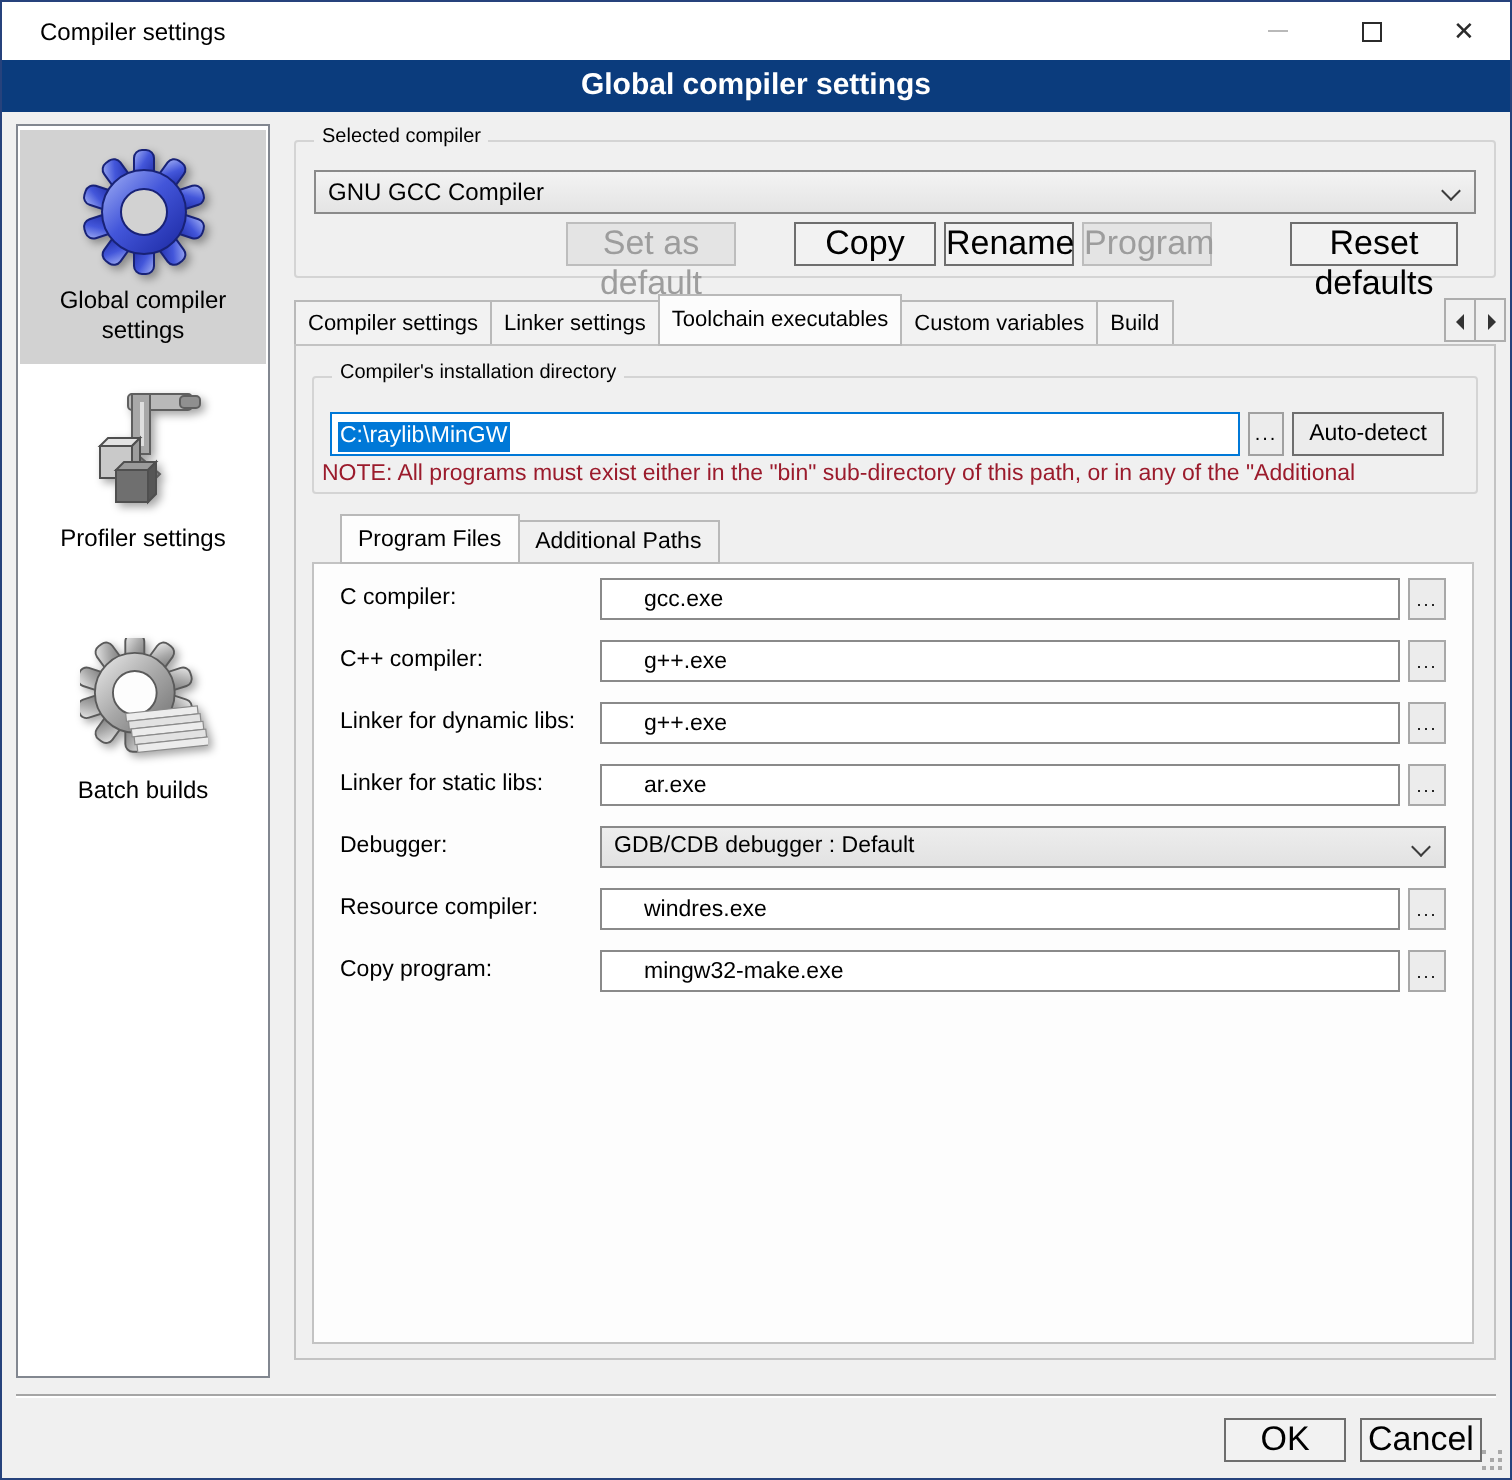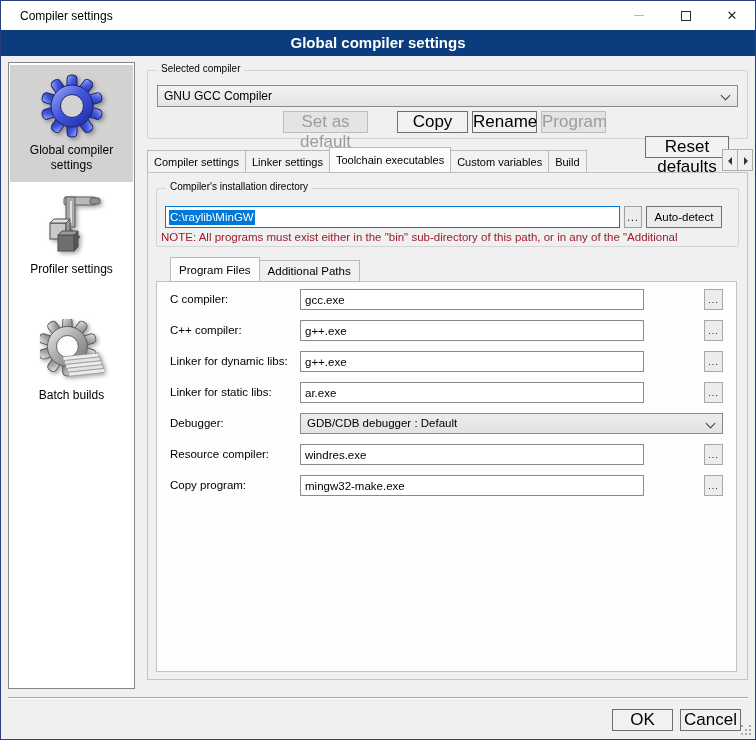--- a/index.html
+++ b/index.html
@@ -52,21 +52,21 @@
   #combo-compiler { left:157px; top:85px; width:581px; height:22px; }
 
   
   .btn { position:absolute; height:22px; background:#f2f2f2; border:1px solid #6e6e6e;
          font-family:"Liberation Sans", sans-serif; font-size:17px; text-align:center; padding:0; cursor:default; }
   .btn.disabled { background:#e4e4e4; border-color:#bdbdbd; color:#9d9d9d; }
   #btn-setdefault { left:283px; top:111px; width:85px; }
   #btn-copy       { left:397px; top:111px; width:71px; }
   #btn-rename     { left:472px; top:111px; width:65px; }
   #btn-delete     { left:541px; top:111px; width:65px; }
-  #btn-reset      { left:645px; top:111px; width:84px;margin-top:25px; }
+  #btn-reset      { left:645px; top:111px; width:84px; }
 
   
   .tabstrip { position:absolute; left:147px; top:147px; width:575px; height:26px;
               display:flex; align-items:flex-end; overflow:hidden; }
   .tab { height:23px; line-height:22px; padding:0 6px; font-size:11px; white-space:nowrap;
          background:#f2f2f2; border:1px solid #b9b9b9; margin-right:-1px; cursor:default; }
   .tab.active { height:26px; line-height:25px; background:#fcfcfc; position:relative; z-index:3; }
   .tab-arrows { position:absolute; left:722px; top:149px; width:32px; height:22px; display:flex; z-index:4; }
   .tab-arrow { width:16px; height:22px; background:#f0f0f0; border:1px solid #adadad; position:relative; padding:0; cursor:default; }
   .tab-arrow + .tab-arrow { margin-left:-1px; }
@@ -96,22 +96,22 @@
   .subtabstrip { position:absolute; left:170px; top:257px; height:25px; display:flex; align-items:flex-end; z-index:3; }
   .subtab { height:22px; line-height:21px; padding:0 8px; font-size:11.5px; background:#f0f0f0;
             border:1px solid #b9b9b9; margin-right:-1px; cursor:default; white-space:nowrap; }
   .subtab.active { height:25px; line-height:24px; background:#fdfdfd; position:relative; z-index:4; }
 
   .panel-inner { position:absolute; left:156px; top:281px; width:581px; height:391px;
                  background:#fdfdfd; border:1px solid #c3c3c3; z-index:2; }
 
   
   .flabel { position:absolute; left:170px; font-size:11.5px; line-height:21px; white-space:nowrap; z-index:3; }
-  .finput { position:absolute; left:300px; width:344px; height:21px; border:1px solid #8a8a8a; background:#fff;
-            font-family:"Liberation Sans", sans-serif; font-size:11.5px; padding:0 4px; z-index:3; }
+  .finput { position:absolute; left:300px; width:400px; height:21px; border:1px solid #8a8a8a; background:#fff;
+            font-family:"Liberation Sans", sans-serif; font-size:11.5px; padding:0 21px; z-index:3; }
   .fbrowse { position:absolute; left:704px; width:19px; height:21px; background:#ececec; border:1px solid #a8a8a8;
              font-size:9px; letter-spacing:1px; padding:0; z-index:3; cursor:default; }
   .fselect { left:300px; width:423px; height:21px; z-index:3; background:linear-gradient(#ededed,#e2e2e2); }
   .fselect .combo-text { line-height:19px; font-size:11.5px; }
   .fselect .combo-chev { top:6px; }
 
   .r0 { top:289px; } .r1 { top:320px; } .r2 { top:351px; } .r3 { top:382px; }
   .r4 { top:413px; } .r5 { top:444px; } .r6 { top:475px; }
 
   

